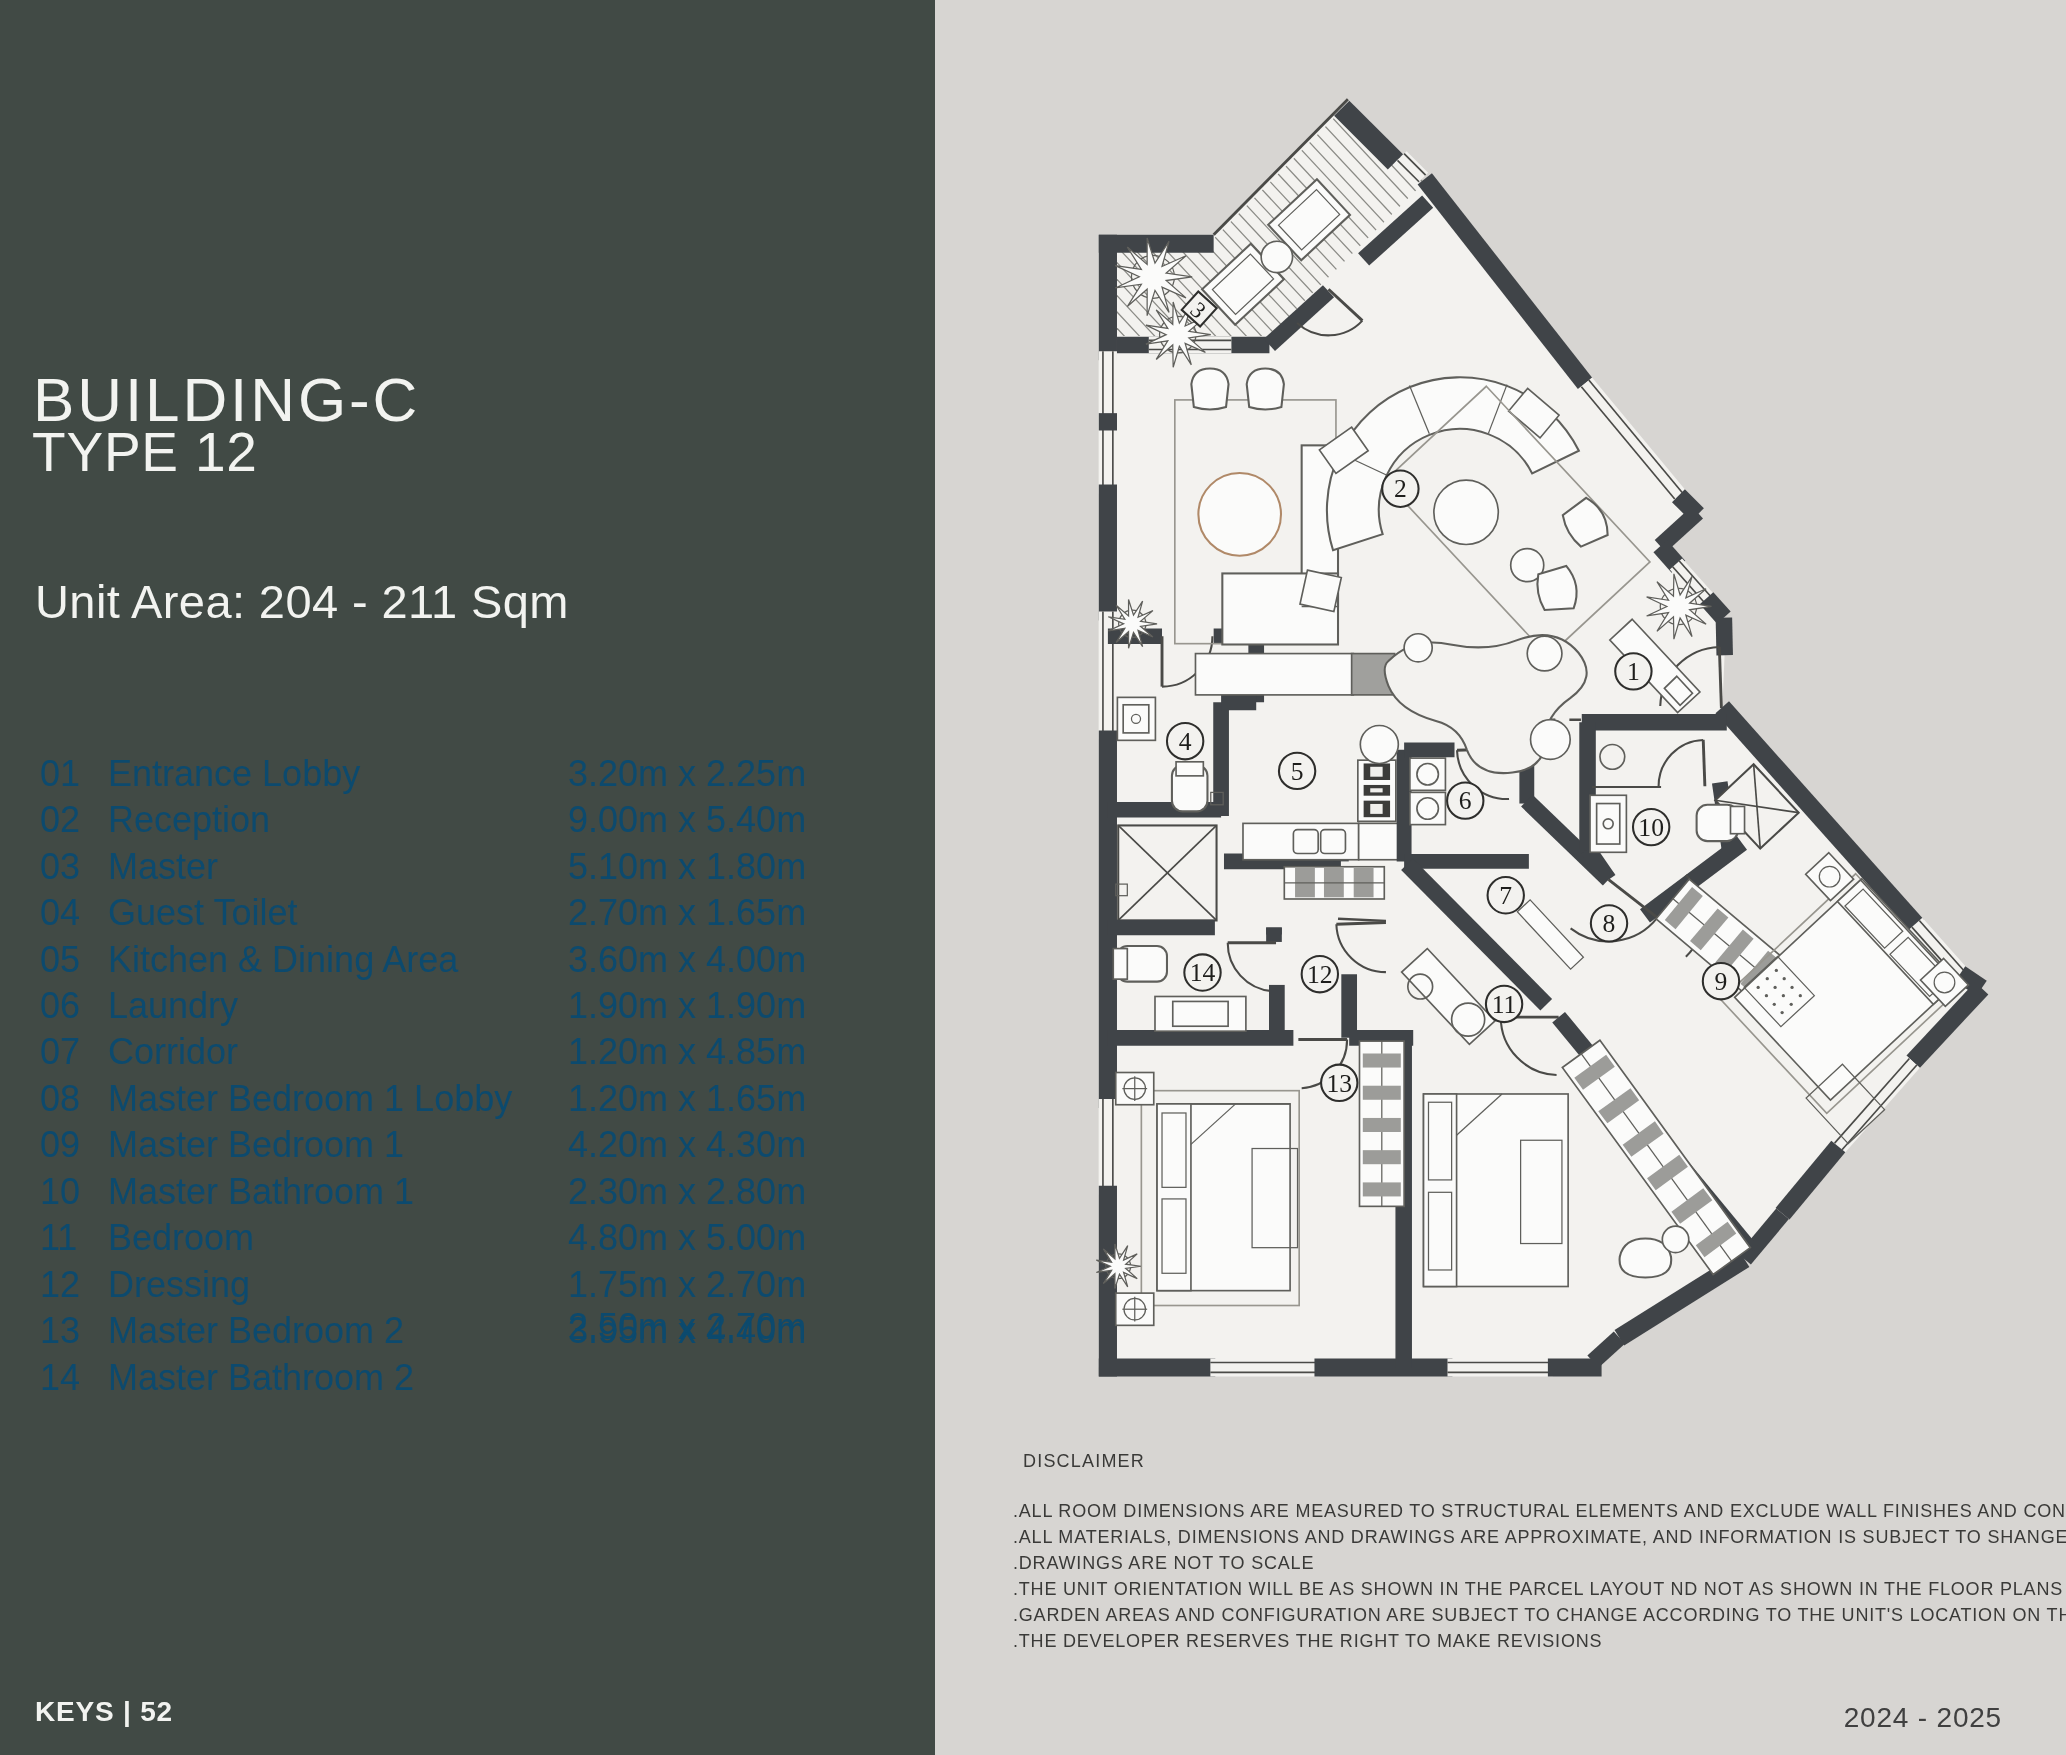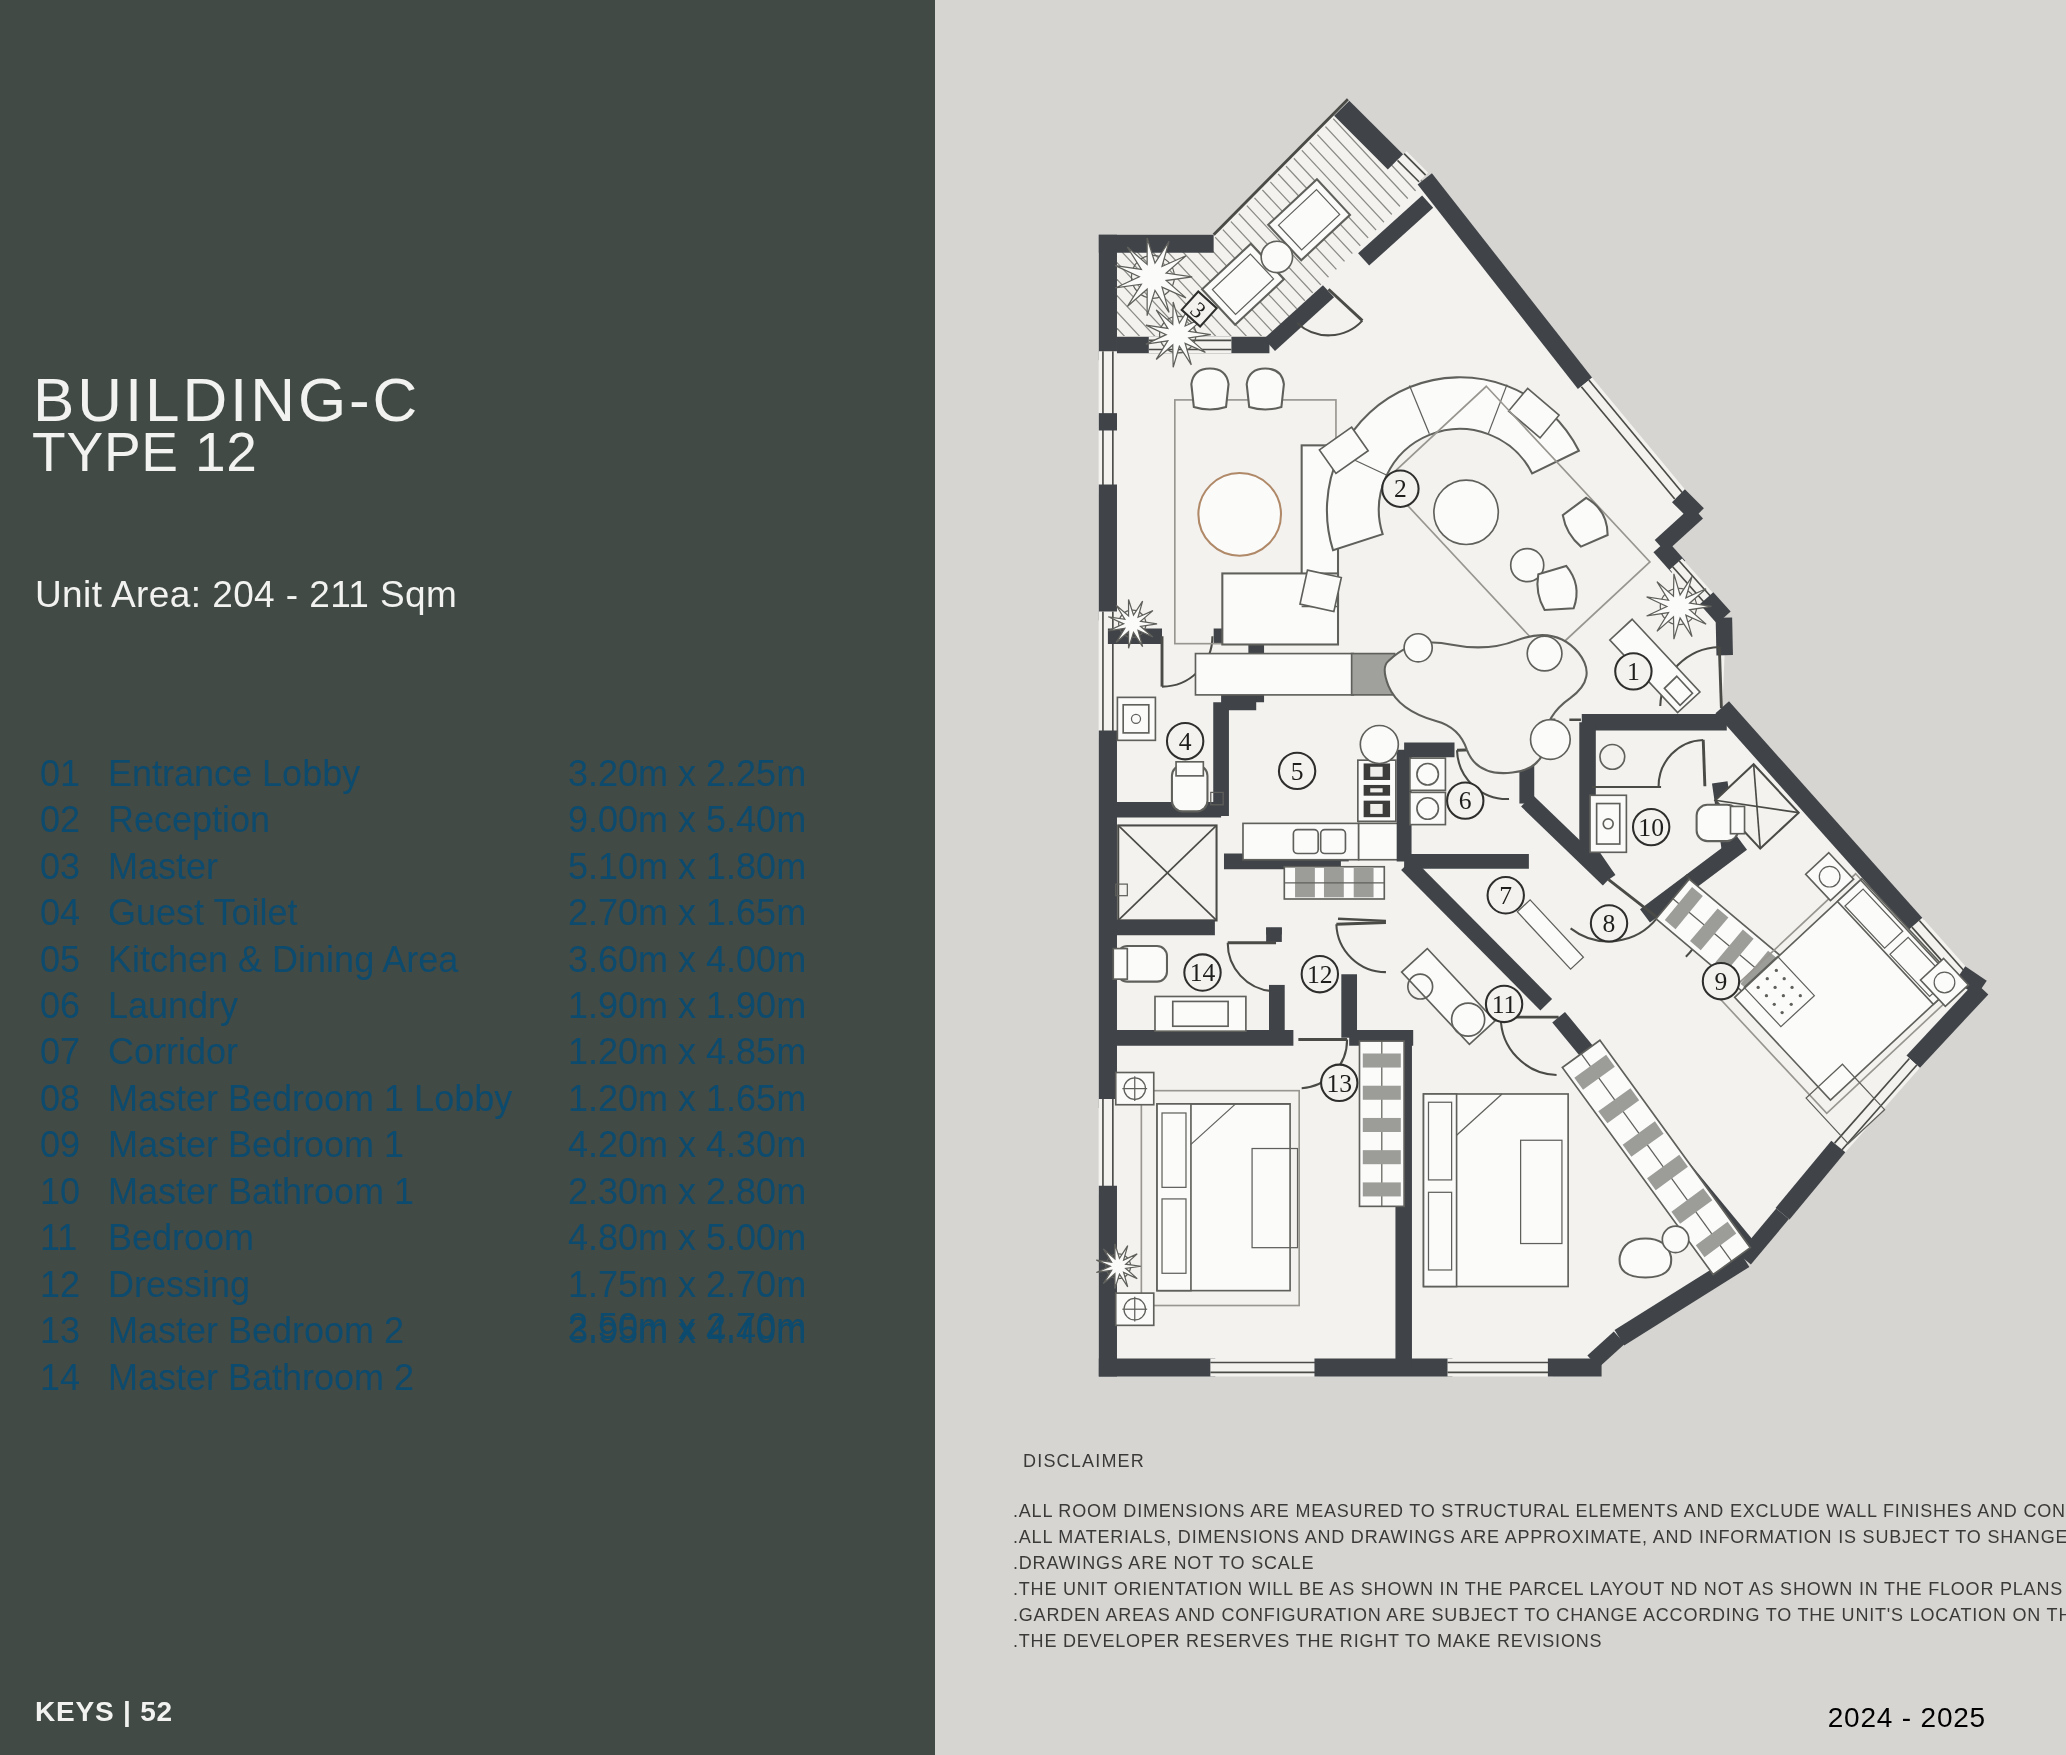--- a/index.html
+++ b/index.html
@@ -1,24 +1,24 @@
 <!DOCTYPE html>
 <html style="font-size:6.6px"><head><meta charset="utf-8">
 <style>
 html,body{margin:0;padding:0;width:2562px;height:1755px;overflow:hidden;background:#d7d5d2;
  font-family:"Liberation Sans",sans-serif;}
 .abs{position:absolute}
 #panel{left:0;top:0;width:935px;height:1755px;background:#414a45}
 .w{color:#f2f3f0}
 #t1{left:33px;top:364px;font-size:62px;letter-spacing:2.9px}
 #t2{left:32px;top:420px;font-size:55px;letter-spacing:0.8px}
-#t3{left:35px;top:574px;font-size:37px;letter-spacing:0.4px}
+#t3{left:35px;top:574px;font-size:47px;letter-spacing:0.4px}
 .rn{position:absolute;color:#0c4a6e;font-size:36px;white-space:nowrap}
 #keys{left:35px;top:1696px;font-size:28px;font-weight:bold;letter-spacing:0.8px}
-#year{right:80px;top:1702px;font-size:28px;color:#000000;letter-spacing:0.8px}
+#year{right:64px;top:1702px;font-size:28px;color:#404040;letter-spacing:0.8px}
 #disct{left:1023px;top:1451px;font-size:18px;color:#3a3a38;letter-spacing:1.2px}
 #disc{left:1013px;top:1498px;font-size:18px;color:#3a3a38;line-height:26px;letter-spacing:0.8px;white-space:nowrap}
 #floors{left:2059px;top:1321px;width:372px;text-align:center;font-size:26.4px;color:#2f2f2d;line-height:31px;letter-spacing:0.4px}
 </style></head>
 <body>
 <div class="abs" id="panel"></div>
 <svg class="abs" style="left:0;top:0" width="2562" height="1755" viewBox="0 0 6200 4248">
 <g>
 <polygon points="3262,240 4108,1240 4018,1322 4172,1495 4174,1578 4168,1720 4796,2392 4314,2938 4222,3048 3919,3238 3855,3288 3855,3310 2659,3310 2659,568 2937,568" fill="#f3f2ef" stroke="none" stroke-width="0"></polygon>
 <clipPath id="terr">

